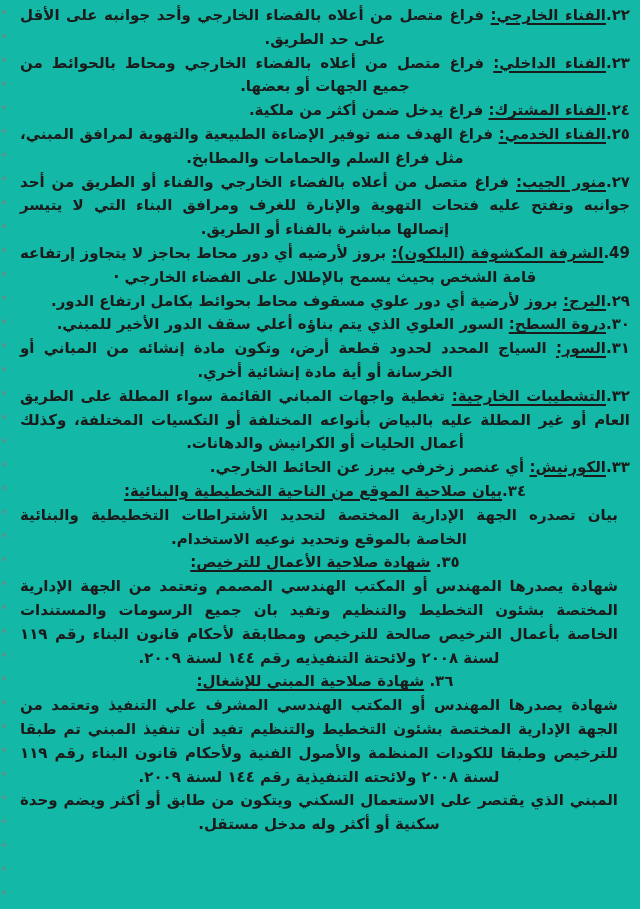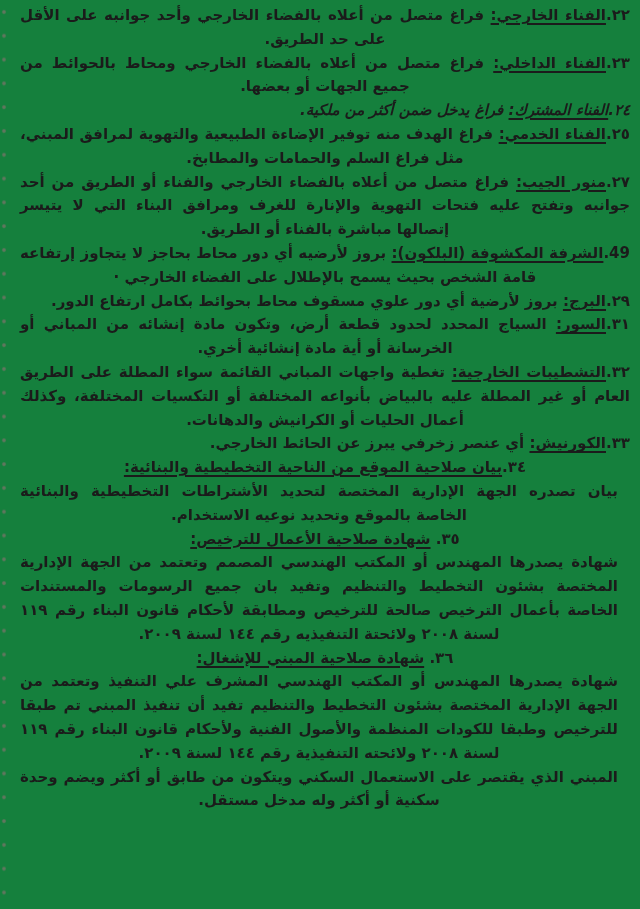--- a/index.html
+++ b/index.html
@@ -10,21 +10,21 @@
     width: 640px;
     height: 909px;
     overflow: hidden;
     background: #fdfdfc;
     font-family: "DejaVu Sans", sans-serif;
   }
   .page {
     position: relative;
     width: 640px;
     height: 909px;
-    background: #15803d;
+    background: #14b8a6;
     overflow: hidden;
     direction: rtl;
   }
   
   .edge-dots {
     position: absolute;
     left: 0;
     top: 0;
     width: 10px;
     height: 100%;
@@ -71,33 +71,36 @@
 <div class="page">
   <div class="edge-dots"></div>
   <div class="content" id="definitions-list">
       <div class="item">
         <p class="para"><span class="num">٢٢.</span><span class="term">الفناء الخارجي:</span> <span class="body-text">فراغ متصل من أعلاه بالفضاء الخارجي وأحد جوانبه على الأقل على حد الطريق.</span></p>
       </div>
       <div class="item">
         <p class="para"><span class="num">٢٣.</span><span class="term">الفناء الداخلي:</span> <span class="body-text">فراغ متصل من أعلاه بالفضاء الخارجي ومحاط بالحوائط من جميع الجهات أو بعضها.</span></p>
       </div>
       <div class="item">
-        <p class="para" style="text-align: right; text-align-last: right; font-style: italic;"><span class="num">٢٤.</span><span class="term">الفناء المشترك:</span> <span class="body-text">فراغ يدخل ضمن أكثر من ملكية.</span></p>
+        <p class="para" style="text-align: right; text-align-last: right;"><span class="num">٢٤.</span><span class="term">الفناء المشترك:</span> <span class="body-text">فراغ يدخل ضمن أكثر من ملكية.</span></p>
       </div>
       <div class="item">
         <p class="para"><span class="num">٢٥.</span><span class="term">الفناء الخدمي:</span> <span class="body-text">فراغ الهدف منه توفير الإضاءة الطبيعية والتهوية لمرافق المبني، مثل فراغ السلم والحمامات والمطابخ.</span></p>
       </div>
       <div class="item">
         <p class="para"><span class="num">٢٧.</span><span class="term">منور الجيب:</span> <span class="body-text">فراغ متصل من أعلاه بالفضاء الخارجي والفناء أو الطريق من أحد جوانبه وتفتح عليه فتحات التهوية والإنارة للغرف ومرافق البناء التي لا يتيسر إتصالها مباشرة بالفناء أو الطريق.</span></p>
       </div>
       <div class="item">
         <p class="para"><span class="num">49.</span><span class="term">الشرفة المكشوفة (البلكون):</span> <span class="body-text">بروز لأرضيه أي دور محاط بحاجز لا يتجاوز إرتفاعه قامة الشخص بحيث يسمح بالإطلال على الفضاء الخارجي ·</span></p>
       </div>
       <div class="item">
         <p class="para" style="text-align: center; text-align-last: right;"><span class="num">٢٩.</span><span class="term">البرج:</span> <span class="body-text">بروز لأرضية أي دور علوي مسقوف محاط بحوائط بكامل ارتفاع الدور.</span></p>
+      </div>
+      <div class="item">
+        <p class="para" style="text-align: right; text-align-last: right;"><span class="num">٣٠.</span><span class="term">دروة السطح:</span> <span class="body-text">السور العلوي الذي يتم بناؤه أعلي سقف الدور الأخير للمبني.</span></p>
       </div>
       <div class="item">
         <p class="para"><span class="num">٣١.</span><span class="term">السور:</span> <span class="body-text">السياج المحدد لحدود قطعة أرض، وتكون مادة إنشائه من المباني أو الخرسانة أو أية مادة إنشائية أخري.</span></p>
       </div>
       <div class="item">
         <p class="para"><span class="num">٣٢.</span><span class="term">التشطيبات الخارجية:</span> <span class="body-text">تغطية واجهات المباني القائمة سواء المطلة على الطريق العام أو غير المطلة عليه بالبياض بأنواعه المختلفة أو التكسيات المختلفة، وكذلك أعمال الحليات أو الكرانيش والدهانات.</span></p>
       </div>
       <div class="item">
         <p class="para" style="text-align: right; text-align-last: right;"><span class="num">٣٣.</span><span class="term">الكورنيش:</span> <span class="body-text">أي عنصر زخرفي يبرز عن الحائط الخارجي.</span></p>
       </div>

